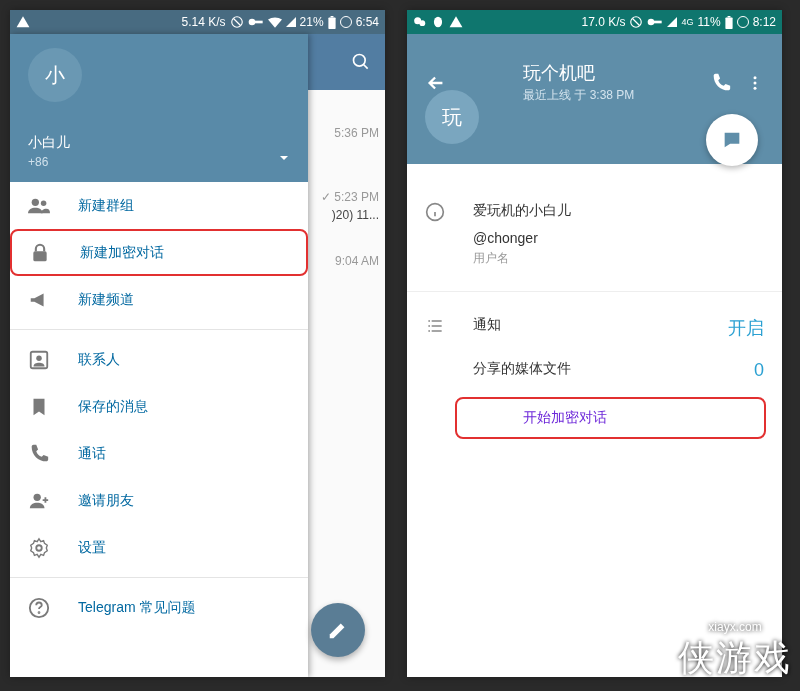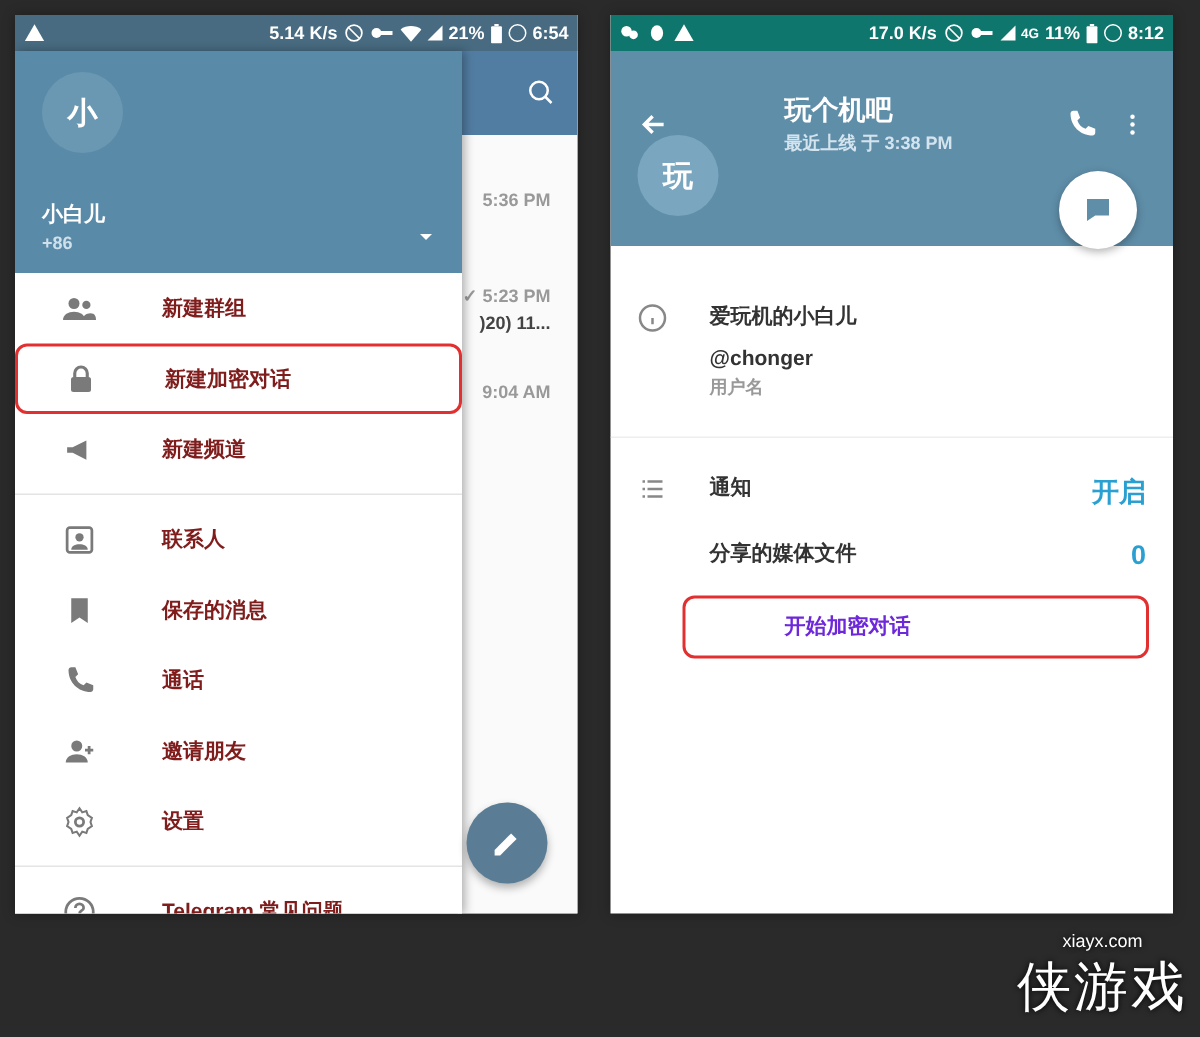--- a/index.html
+++ b/index.html
@@ -1,36 +1,36 @@
 <!DOCTYPE html>
 <html><head>
 <meta charset="utf-8">
 <style>
   * { margin: 0; padding: 0; box-sizing: border-box; font-family: Arial, "Microsoft YaHei", sans-serif; }
   body { background: #2a2a2a; display: flex; gap: 22px; padding: 10px; width: 800px; height: 691px; position: relative; }
-  .phone { background: #fff; width: 375px; height: 599px; overflow: hidden; position: relative; box-shadow: 0 0 8px rgba(0,0,0,0.3); font-weight: bold; }
+  .phone { background: #fff; width: 375px; height: 667px; overflow: hidden; position: relative; box-shadow: 0 0 8px rgba(0,0,0,0.3); }
   .statusbar { height: 24px; background: #486b81; display: flex; align-items: center; justify-content: space-between; color: #fff; font-size: 12px; padding: 0 6px; }
   .statusbar.dark { background: #0f766e; }
   .sb-left, .sb-right { display: flex; align-items: center; gap: 4px; }
   .sb-right .tri { display:inline-block; width:0;height:0;border-bottom:10px solid #fff;border-left:10px solid transparent; }
   .circ { display:inline-block; width:12px;height:12px;border:1.5px solid #fff;border-radius:50%; }
 
   .drawer-header { background: #598aa8; height: 148px; padding: 14px 18px 10px; color: #fff; position: relative; }
   .avatar { width: 54px; height:54px; border-radius:50%; background:#6a98b3; display:flex;align-items:center;justify-content:center; font-size:20px; }
   .uname { font-size:14px; margin-top: 32px; }
   .uphone { font-size:12px; color:#cfe0eb; margin-top:3px; }
   .menu-list { background:#fff; }
-  .mitem { height:47px; display:flex; align-items:center; padding:0 32px; gap:44px; color:#7f1d1d; font-size:14px; }
+  .mitem { height:47px; display:flex; align-items:center; padding:0 18px; gap:28px; color:#0369a1; font-size:14px; }
   .mitem .icon { width:22px; color:#7a7a7a; flex-shrink:0; }
   .divider { height:1px; background:#e4e4e4; margin:6px 0; }
   .redbox { border:2.5px solid #e23030; border-radius:8px; }
 
   .chatbg { position:absolute; top:24px; right:0; width:80px; bottom:0; background:#fafafa; }
   .chathdr { position:absolute; top:24px; right:0; width:80px; height:56px; background:#527da2; display:flex; align-items:center; justify-content:flex-end; padding-right:14px; }
-  .chat-row { position:absolute; right:0; width:80px; text-align:right; color:#999; font-size:12px; padding-right:18px; }
+  .chat-row { position:absolute; right:0; width:80px; text-align:right; color:#999; font-size:12px; padding-right:6px; }
 
   .fab { position:absolute; bottom:20px; right:20px; width:54px;height:54px;border-radius:50%;background:#5a7d95; display:flex;align-items:center;justify-content:center; box-shadow:0 3px 6px rgba(0,0,0,0.3); }
 
   
   .p2-hdr { background:#5f8ea9; height:130px; position:relative; }
   .p2-bar { display:flex; align-items:center; padding:27px 18px; gap:14px; color:#fff; }
   .p2-title { flex:1; }
   .p2-title .t { font-size:18px; }
   .p2-title .s { font-size:12px; color:#d4e4ee; margin-top:2px; }
   .p2-ava { width:54px;height:54px;border-radius:50%;background:#7aa6bf;display:flex;align-items:center;justify-content:center;color:#fff;font-size:20px; position:absolute; left:18px; top:56px; }

